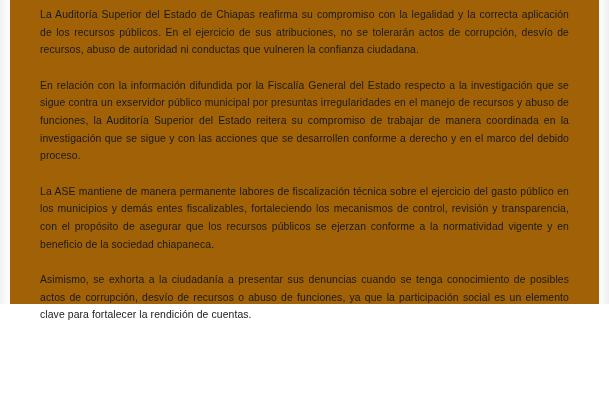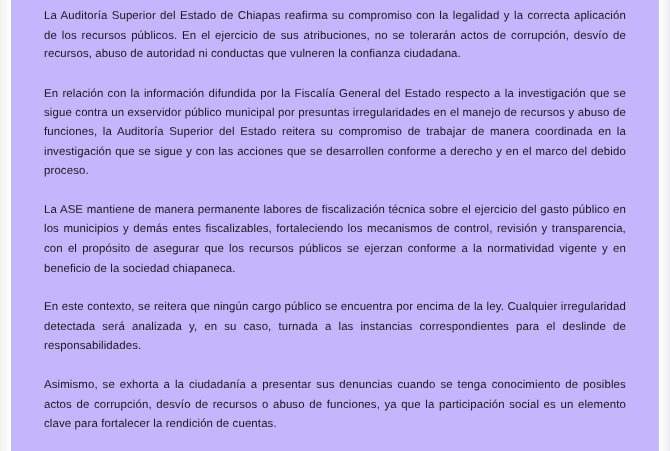--- a/index.html
+++ b/index.html
@@ -9,22 +9,22 @@
   }
   body {
     width: 609px;
     height: 410px;
     overflow: hidden;
     font-family: "Liberation Sans", sans-serif;
   }
   #page {
     position: relative;
     width: 609px;
-    height: 410px;
-    background: #c4b5fd;
+    height: 304px;
+    background: #a16207;
     box-sizing: border-box;
   }
   
   .edge-left, .edge-right {
     position: absolute;
     top: 0;
     bottom: 0;
     width: 10px;
     background: linear-gradient(to right, #f2f2f2, #ffffff);
     pointer-events: none;
@@ -61,17 +61,16 @@
 <body>
 
 <div id="page">
   <div class="edge-left"></div>
   <div class="edge-right"></div>
 
   <div class="doc-body">
     <p class="para first">La Auditoría Superior del Estado de Chiapas reafirma su compromiso con la legalidad y la correcta aplicación de los recursos públicos. En el ejercicio de sus atribuciones, no se tolerarán actos de corrupción, desvío de recursos, abuso de autoridad ni conductas que vulneren la confianza ciudadana.</p>
     <p class="para">En relación con la información difundida por la Fiscalía General del Estado respecto a la investigación que se sigue contra un exservidor público municipal por presuntas irregularidades en el manejo de recursos y abuso de funciones, la Auditoría Superior del Estado reitera su compromiso de trabajar de manera coordinada en la investigación que se sigue y con las acciones que se desarrollen conforme a derecho y en el marco del debido proceso.</p>
     <p class="para">La ASE mantiene de manera permanente labores de fiscalización técnica sobre el ejercicio del gasto público en los municipios y demás entes fiscalizables, fortaleciendo los mecanismos de control, revisión y transparencia, con el propósito de asegurar que los recursos públicos se ejerzan conforme a la normatividad vigente y en beneficio de la sociedad chiapaneca.</p>
-    <p class="para">En este contexto, se reitera que ningún cargo público se encuentra por encima de la ley. Cualquier irregularidad detectada será analizada y, en su caso, turnada a las instancias correspondientes para el deslinde de responsabilidades.</p>
     <p class="para">Asimismo, se exhorta a la ciudadanía a presentar sus denuncias cuando se tenga conocimiento de posibles actos de corrupción, desvío de recursos o abuso de funciones, ya que la participación social es un elemento clave para fortalecer la rendición de cuentas.</p>
 
   </div>
 </div>
 
 </body></html>

